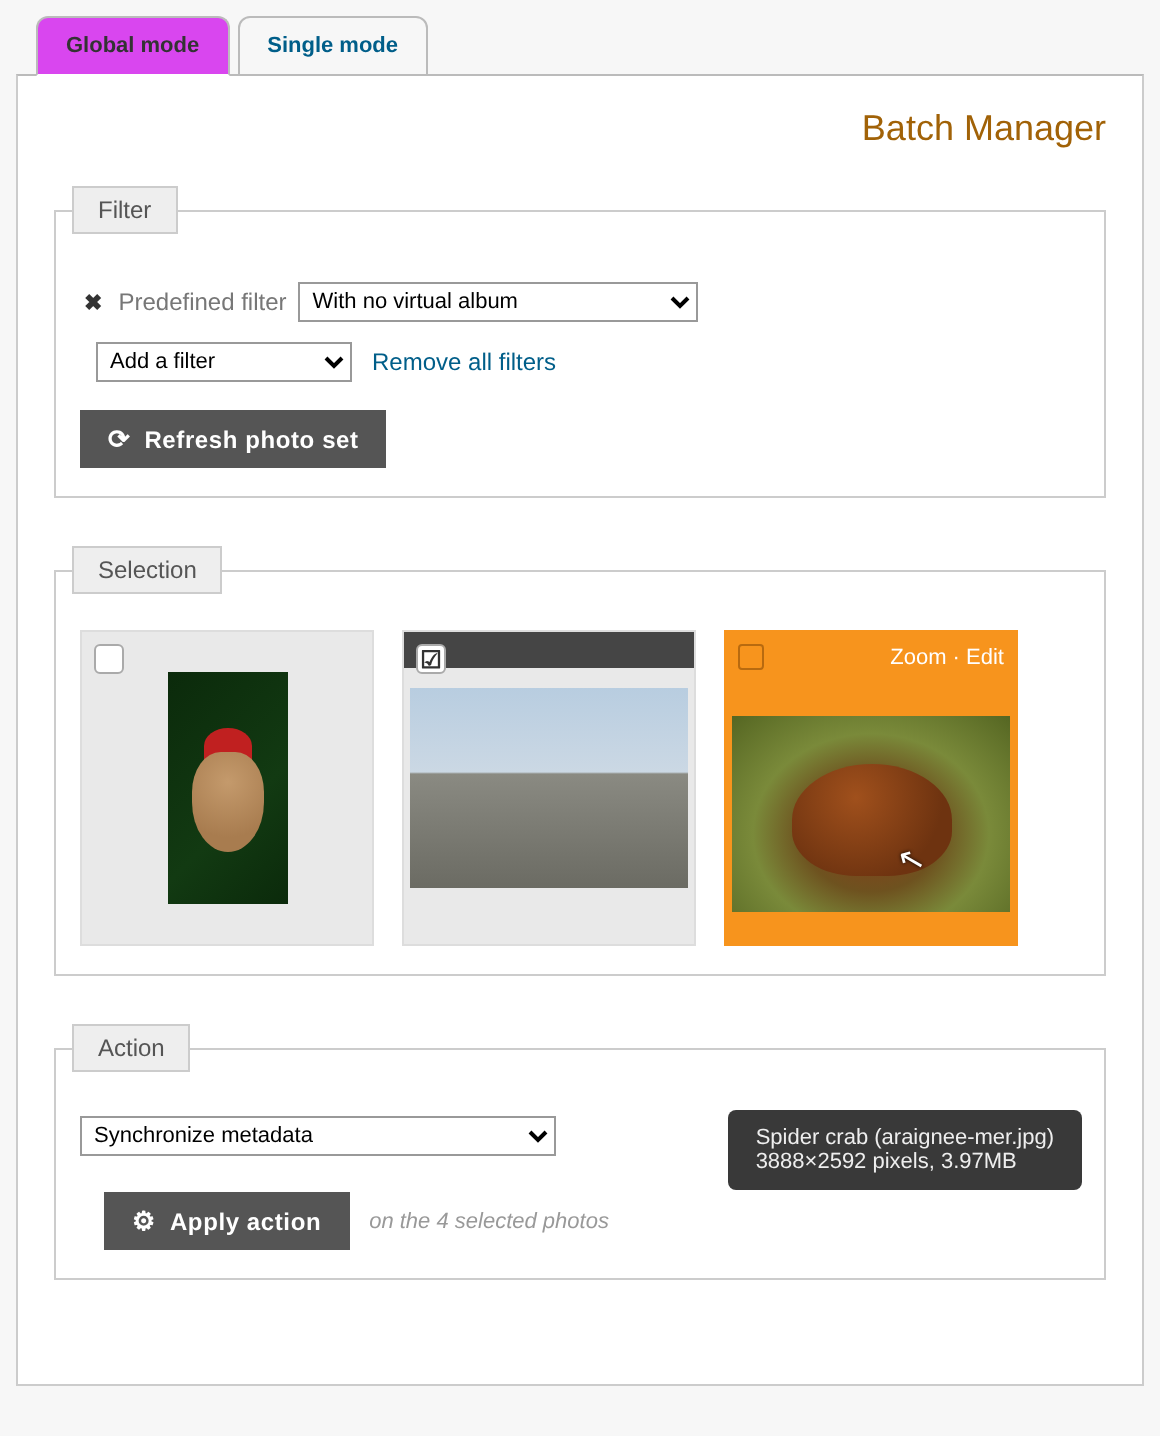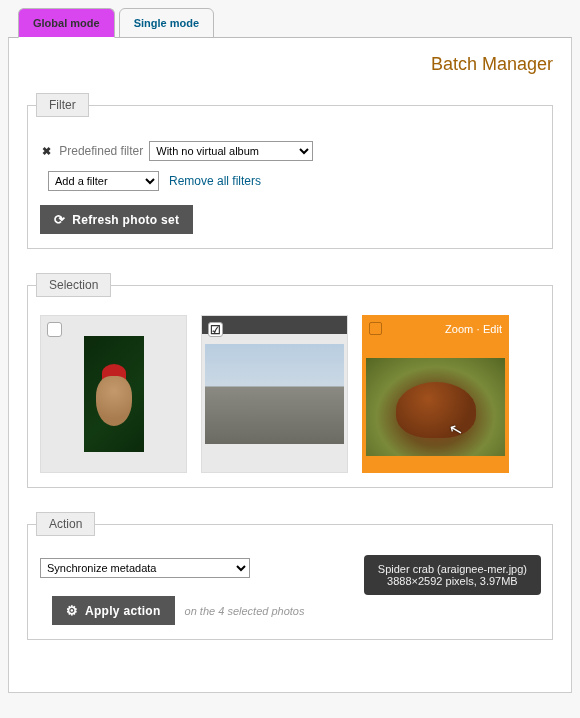--- a/index.html
+++ b/index.html
@@ -248,21 +248,20 @@
   }
   .tooltip {
     position: absolute;
     right: 30px;
     top: 517px;
     background: rgba(40,40,40,0.92);
     color: #eee;
     font-size: 11px;
     padding: 8px 14px;
     border-radius: 4px;
-    text-align: center;
     z-index: 10;
   }
   .action-row {
     margin-top: 4px;
   }
   .apply-row {
     display: flex;
     align-items: center;
     gap: 10px;
     margin-top: 18px;
@@ -283,26 +282,26 @@
 </div>
 
 <div class="page">
   <div class="page-title">Batch Manager</div>
 
   <fieldset>
     <legend>Filter</legend>
     <div class="filter-row">
       <span class="remove-x">✖</span>
       <span class="muted">Predefined filter</span>
-      <select style="width:164px">
+      <select style="width:200px">
         <option>With no virtual album</option>
       </select>
     </div>
     <div class="add-row">
-      <select style="width:111px">
+      <select style="width:128px">
         <option>Add a filter</option>
       </select>
       <a href="#" class="link">Remove all filters</a>
     </div>
     <button class="btn">
       <span class="icon">⟳</span>
       <span>Refresh photo set</span>
     </button>
   </fieldset>
 
@@ -334,21 +333,21 @@
           <div class="crab-body"></div>
         </div>
         <div class="cursor">↖</div>
       </div>
     </div>
   </fieldset>
 
   <fieldset>
     <legend>Action</legend>
     <div class="action-row">
-      <select style="width:210px">
+      <select style="width:238px">
         <option>Synchronize metadata</option>
       </select>
     </div>
     <div class="apply-row">
       <button class="btn">
         <span class="icon">⚙</span>
         <span>Apply action</span>
       </button>
       <span class="apply-note">on the 4 selected photos</span>
     </div>

